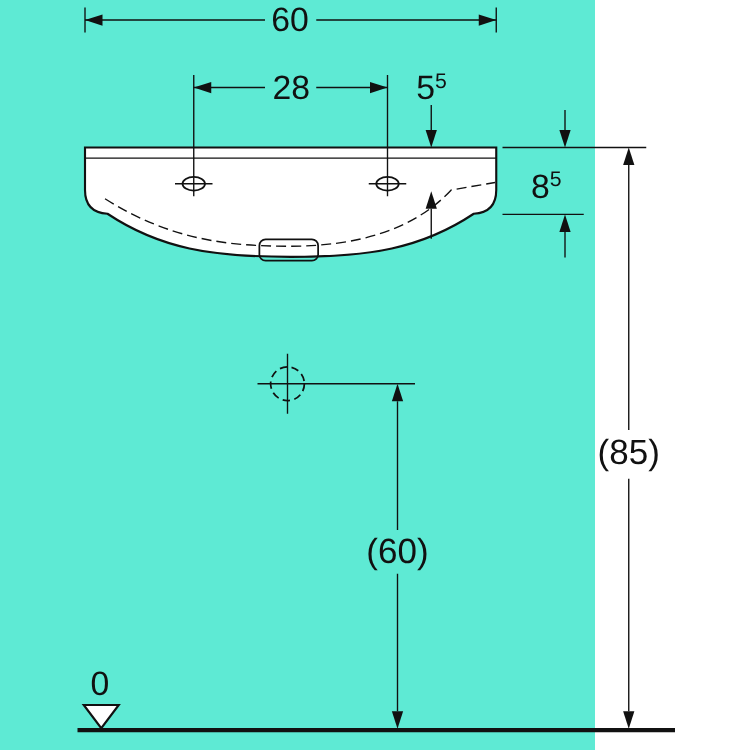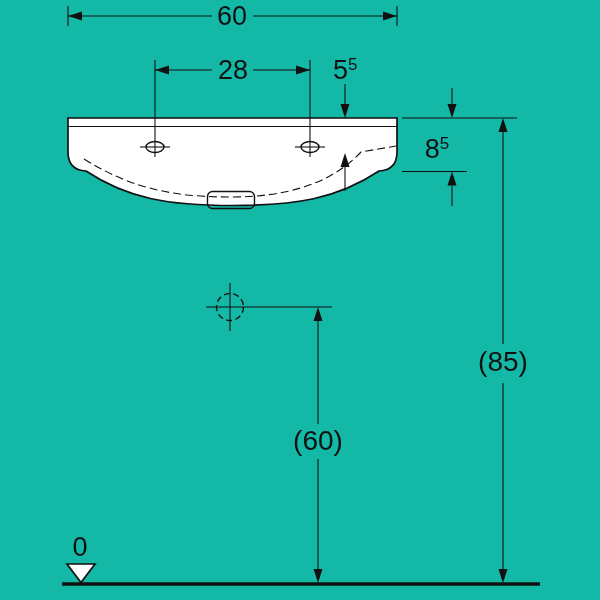--- a/index.html
+++ b/index.html
@@ -5,23 +5,23 @@
   html, body {
     margin: 0;
     padding: 0;
     background: #ffffff;
     width: 600px;
     height: 600px;
     overflow: hidden;
   }
   .stage {
     position: relative;
-    width: 600px;
+    width: 476px;
     height: 600px;
-    background: #14b8a6;
+    background: #5eead4;
   }
   svg text {
     font-family: "Liberation Sans", "DejaVu Sans", sans-serif;
     fill: #111111;
   }
   .fs-num { font-size: 27px; }
   .fs-sup { font-size: 17px; }
   .fs-big { font-size: 28px; }
   .thin   { stroke: #111111; stroke-width: 1.1; fill: none; }
   .medium { stroke: #111111; stroke-width: 1.4; fill: none; }

